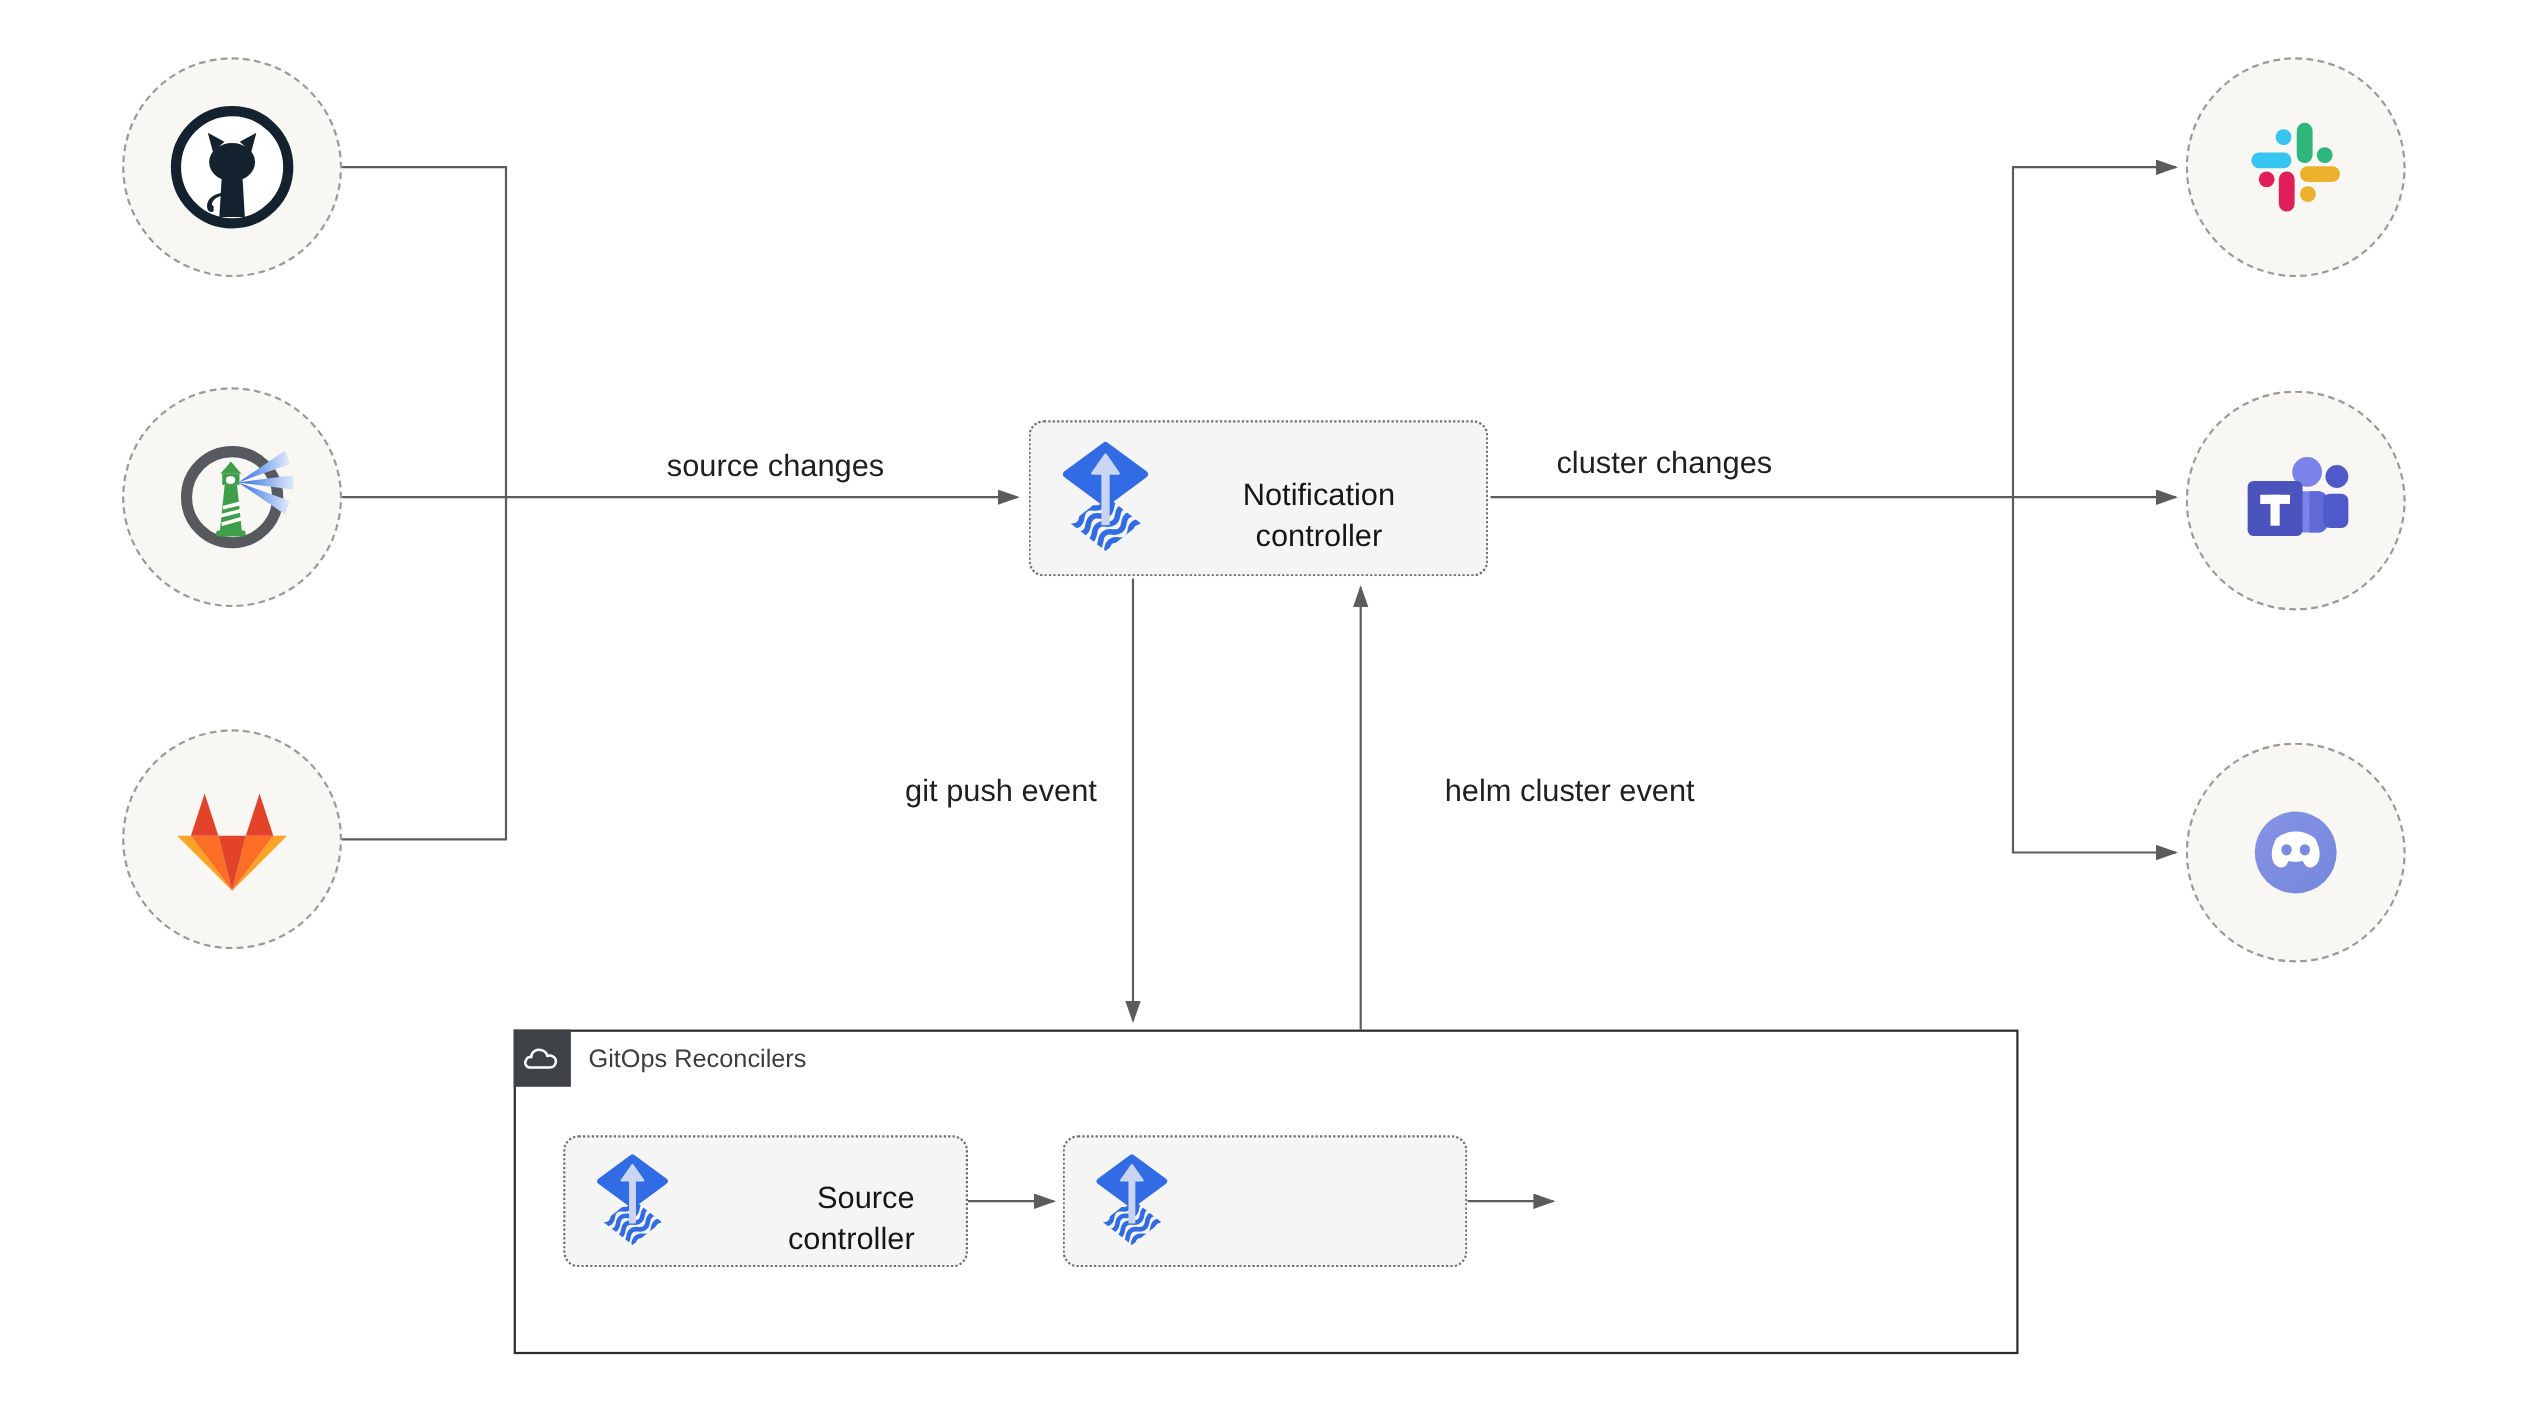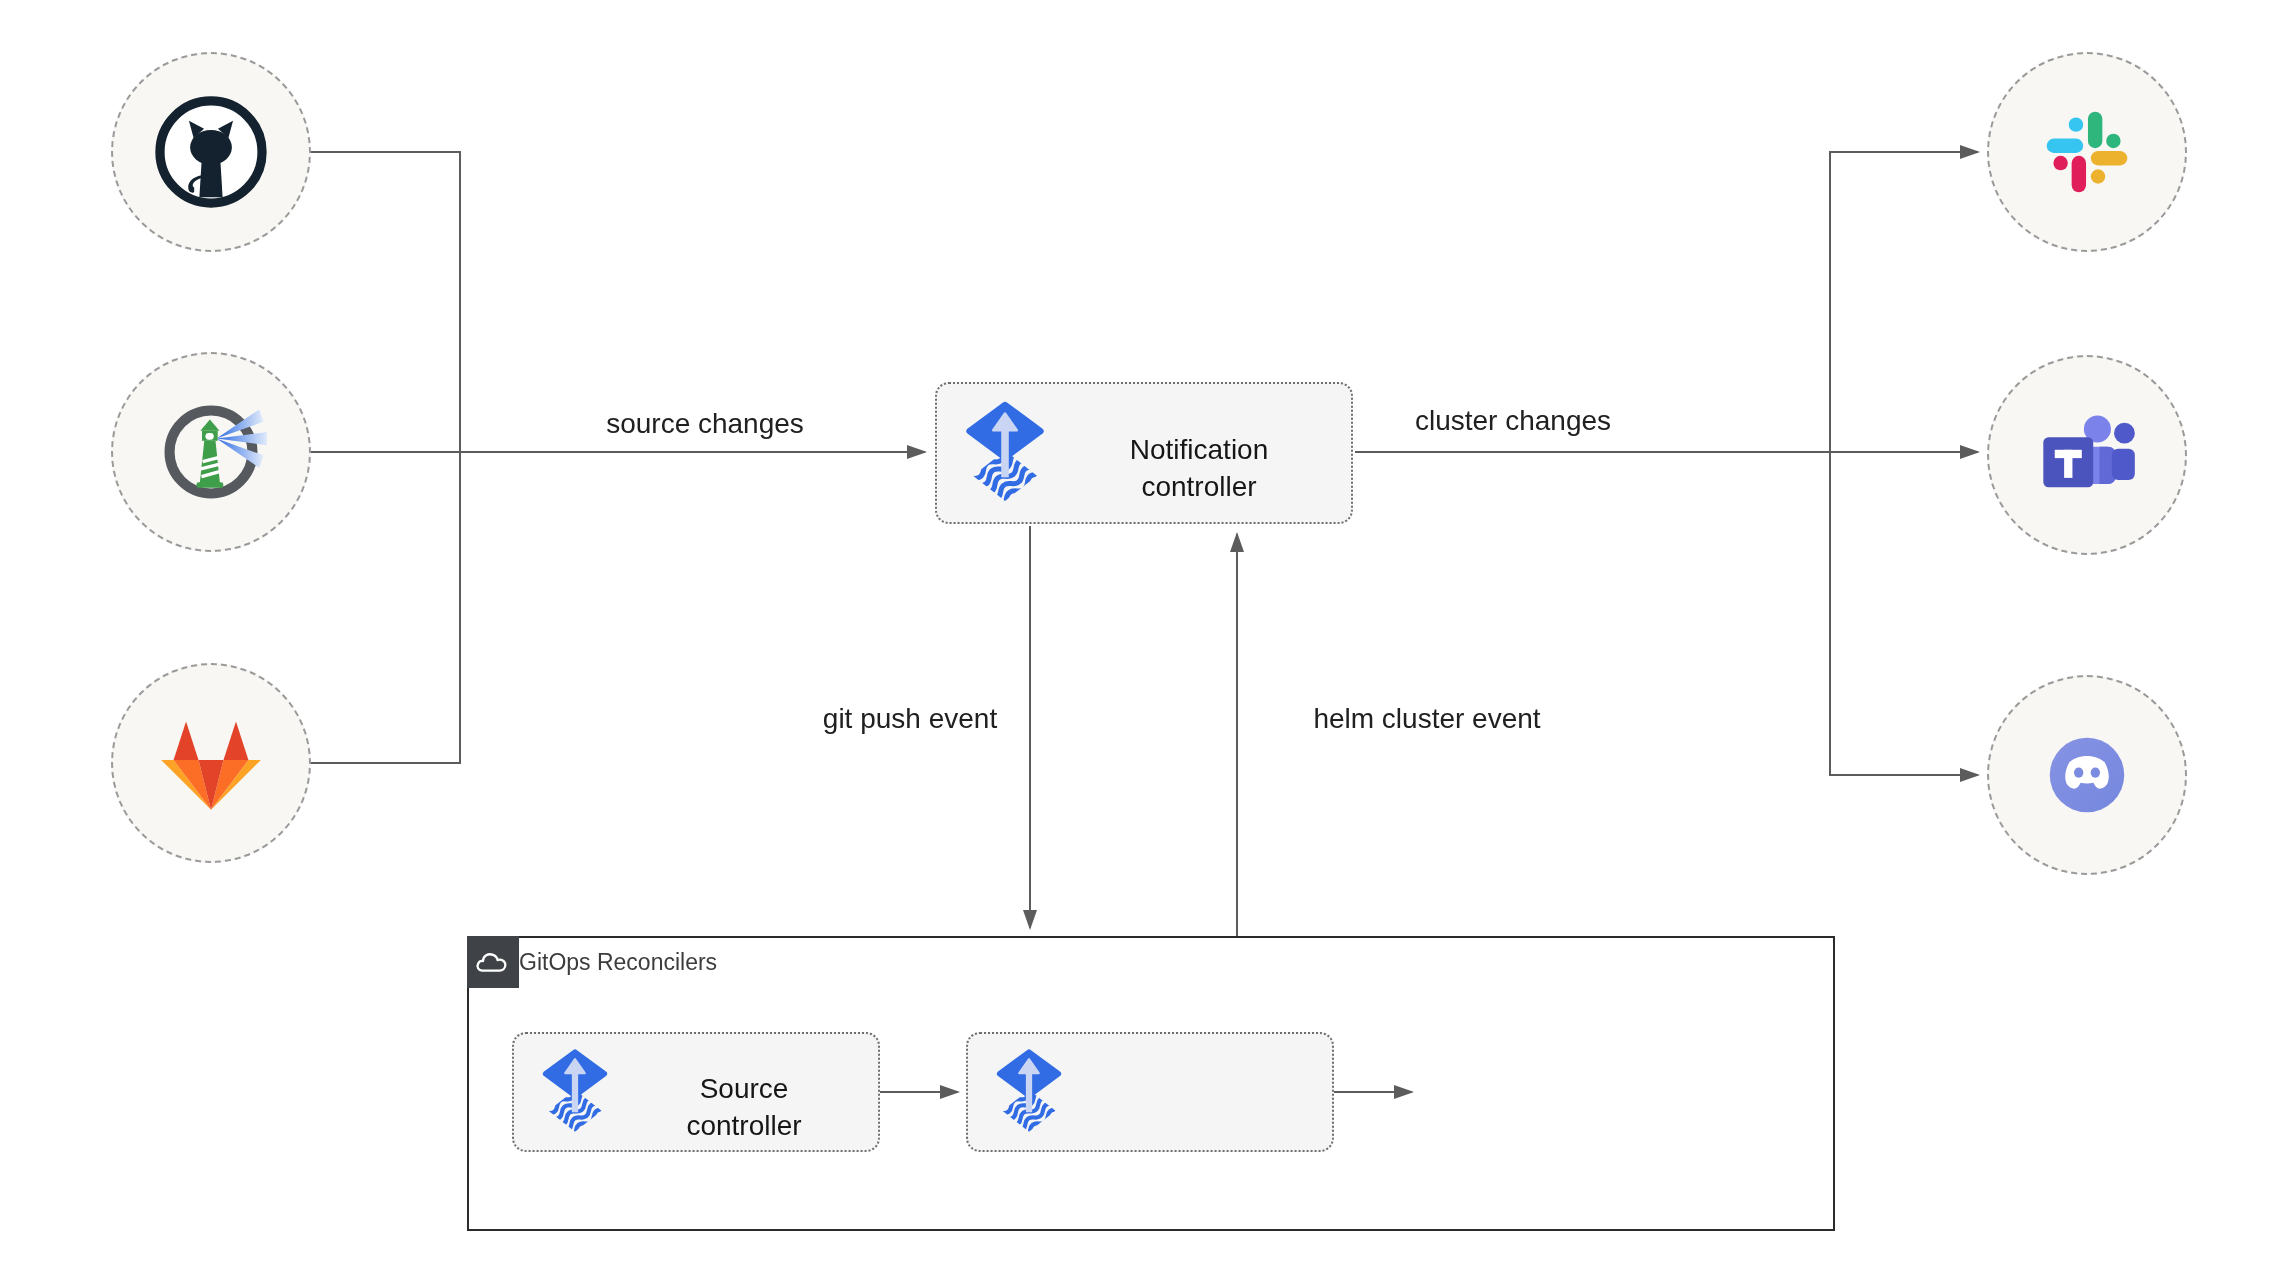--- a/index.html
+++ b/index.html
@@ -8,28 +8,28 @@
   svg.edges{position:absolute;left:0;top:0;}
   .circle-node{position:absolute;width:200px;height:200px;border-radius:50%;
     background:#f8f7f4;border:2px dashed #9a9a9a;box-sizing:border-box;
     display:flex;align-items:center;justify-content:center;}
   .ctrl-box{position:absolute;background:#f5f5f5;border:2px dotted #6e6e6e;
     border-radius:14px;box-sizing:border-box;display:flex;align-items:center;}
   .ctrl-box .icon-wrap{margin-left:26px;flex:0 0 auto;display:flex;}
   .ctrl-label{flex:1;text-align:center;font-size:28px;color:#161616;line-height:1.3;
     padding:0 18px;margin-top:31px;}
   .ctrl-label.big{max-width:230px;margin:0 auto;}
-  .ctrl-label.small{max-width:175px;margin:0 auto;}
+  .ctrl-label.small{max-width:175px;margin:0 auto;text-align:right;}
   .edge-label{position:absolute;transform:translate(-50%,-50%);font-size:28px;
     color:#202020;white-space:nowrap;background:#ffffff;padding:0 6px;}
   .container-box{position:absolute;border:2px solid #2b2b2b;background:transparent;box-sizing:border-box;}
   .container-tag{position:absolute;display:flex;align-items:center;}
   .tag-square{width:52px;height:52px;background:#3f4347;display:flex;
     align-items:center;justify-content:center;flex:0 0 auto;}
-  .tag-text{font-size:23px;color:#3c3c3c;white-space:nowrap;}
+  .tag-text{font-size:23px;color:#3c3c3c;margin-left:16px;white-space:nowrap;}
 </style>
 </head>
 <body>
 
 <div class="canvas">
 
   <svg width="0" height="0" style="position:absolute" aria-hidden="true">
     <defs>
       <clipPath id="fluxclip">
           <polygon points="50,60 88,90 50,120 12,90"></polygon>

